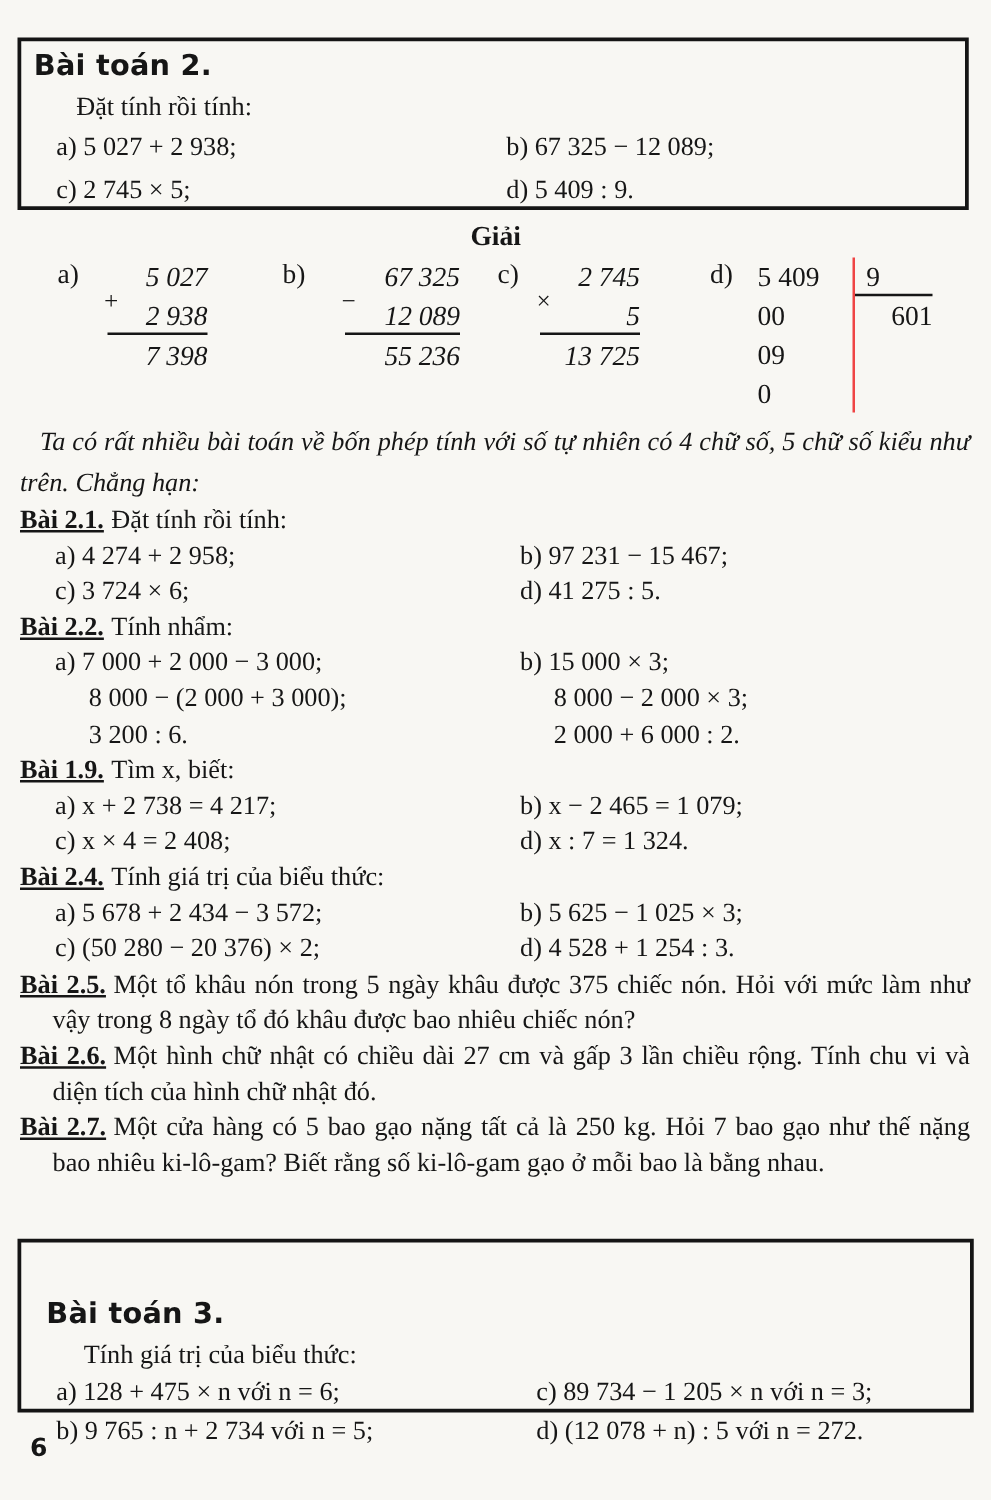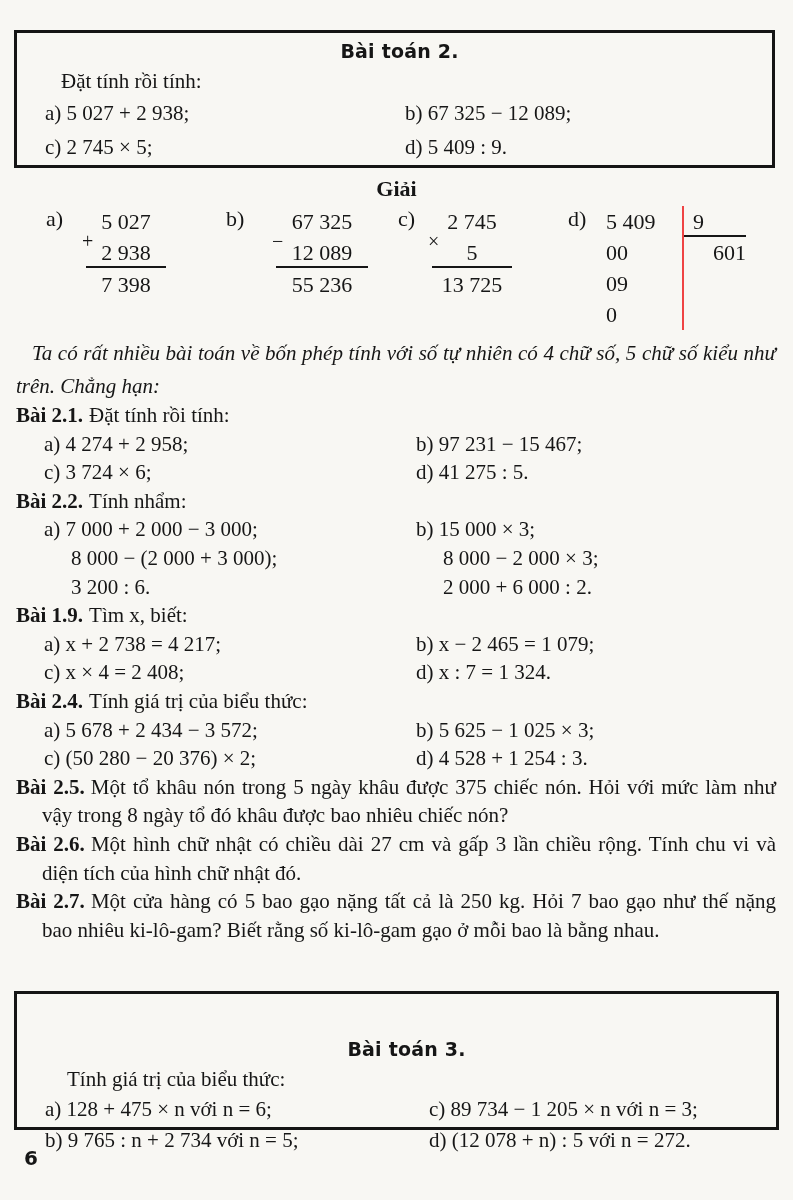--- a/index.html
+++ b/index.html
@@ -15,39 +15,38 @@
 
   
   .prob-box {
     position:absolute; left:14px; width:761px;
     border:3px solid #151515; background:transparent;
   }
   .box-2 { top:30px;  height:138px; }
   .box-3 { top:991px; height:139px; width:765px; }
   .prob-title {
     font-family:"DejaVu Sans", sans-serif;
-    font-weight:bold; font-size:19px; letter-spacing:0.2px;
+    font-weight:bold; font-size:23px; letter-spacing:0.2px;
     margin:7px 0 0 10px;
-    text-align:center;
   }
   .box-3 .prob-title { margin-left:20px;margin-top:44px; }
   .prob-intro { font-size:21px; margin:7px 0 2px 44px; }
   .box-3 .prob-intro { margin-left:50px; }
   .prob-rows { margin-left:28px; font-size:21px; }
   .prob-row { display:grid; grid-template-columns:360px 1fr; height:34px; align-items:center; }
   .box-3 .prob-row { grid-template-columns:384px 1fr; height:31px; }
 
   
   .solution { position:absolute; left:0; top:0; width:793px; }
   .giai-title { position:absolute; top:176px; left:0; width:793px; text-align:center;
                 font-weight:bold; font-size:22px; }
   .arith { position:absolute; top:206px; font-size:22px; }
   .arith-a { left:46px; }  .arith-b { left:226px; }  .arith-c { left:398px; }  .arith-d { left:568px; }
   .arith-label { display:inline-block; width:34px; vertical-align:top; }
-  .arith-body { display:inline-block; text-align:center; position:relative; }
+  .arith-body { display:inline-block; text-align:right; position:relative;font-style:italic; }
   .arith-a .arith-body { width:80px; margin-left:6px; }
   .arith-b .arith-body { width:92px; margin-left:16px; }
   .arith-c .arith-body { width:80px; margin-left:0; }
   .arith-row { height:31px; line-height:31px; }
   .arith-second { border-bottom:2px solid #161616; }
   .arith-op { position:absolute; left:-4px; top:20px; font-size:20px; }
   .arith-result { padding-top:1px; }
 
   
   .division { display:inline-flex; margin-left:4px; vertical-align:top; }
@@ -63,21 +62,21 @@
   
   .note {
     position:absolute; left:16px; top:337px; width:760px;
     font-style:italic; font-size:21px; line-height:32.5px;
     text-align:justify; text-indent:16px;
   }
 
   
   .exercises { position:absolute; left:16px; top:401px; width:760px; font-size:21px; }
   .ex-head { line-height:28.6px; }
-  .ex-num { font-weight:bold; margin-right:6px; }
+  .ex-num { font-weight:bold; margin-right:6px;text-decoration:underline; }
   .ex-row { display:grid; grid-template-columns:372px 1fr; padding-left:28px; line-height:28.6px; }
   .ex-row.cont > span { padding-left:27px; }
   .ex-word { text-align:justify; line-height:28.6px; padding-left:26px; text-indent:-26px; }
   .ex-block { margin:0; }
 
   .page-number {
     position:absolute; left:24px; top:1146px;
     font-family:"DejaVu Sans", sans-serif; font-weight:bold; font-size:20px;
   }
 </style>

